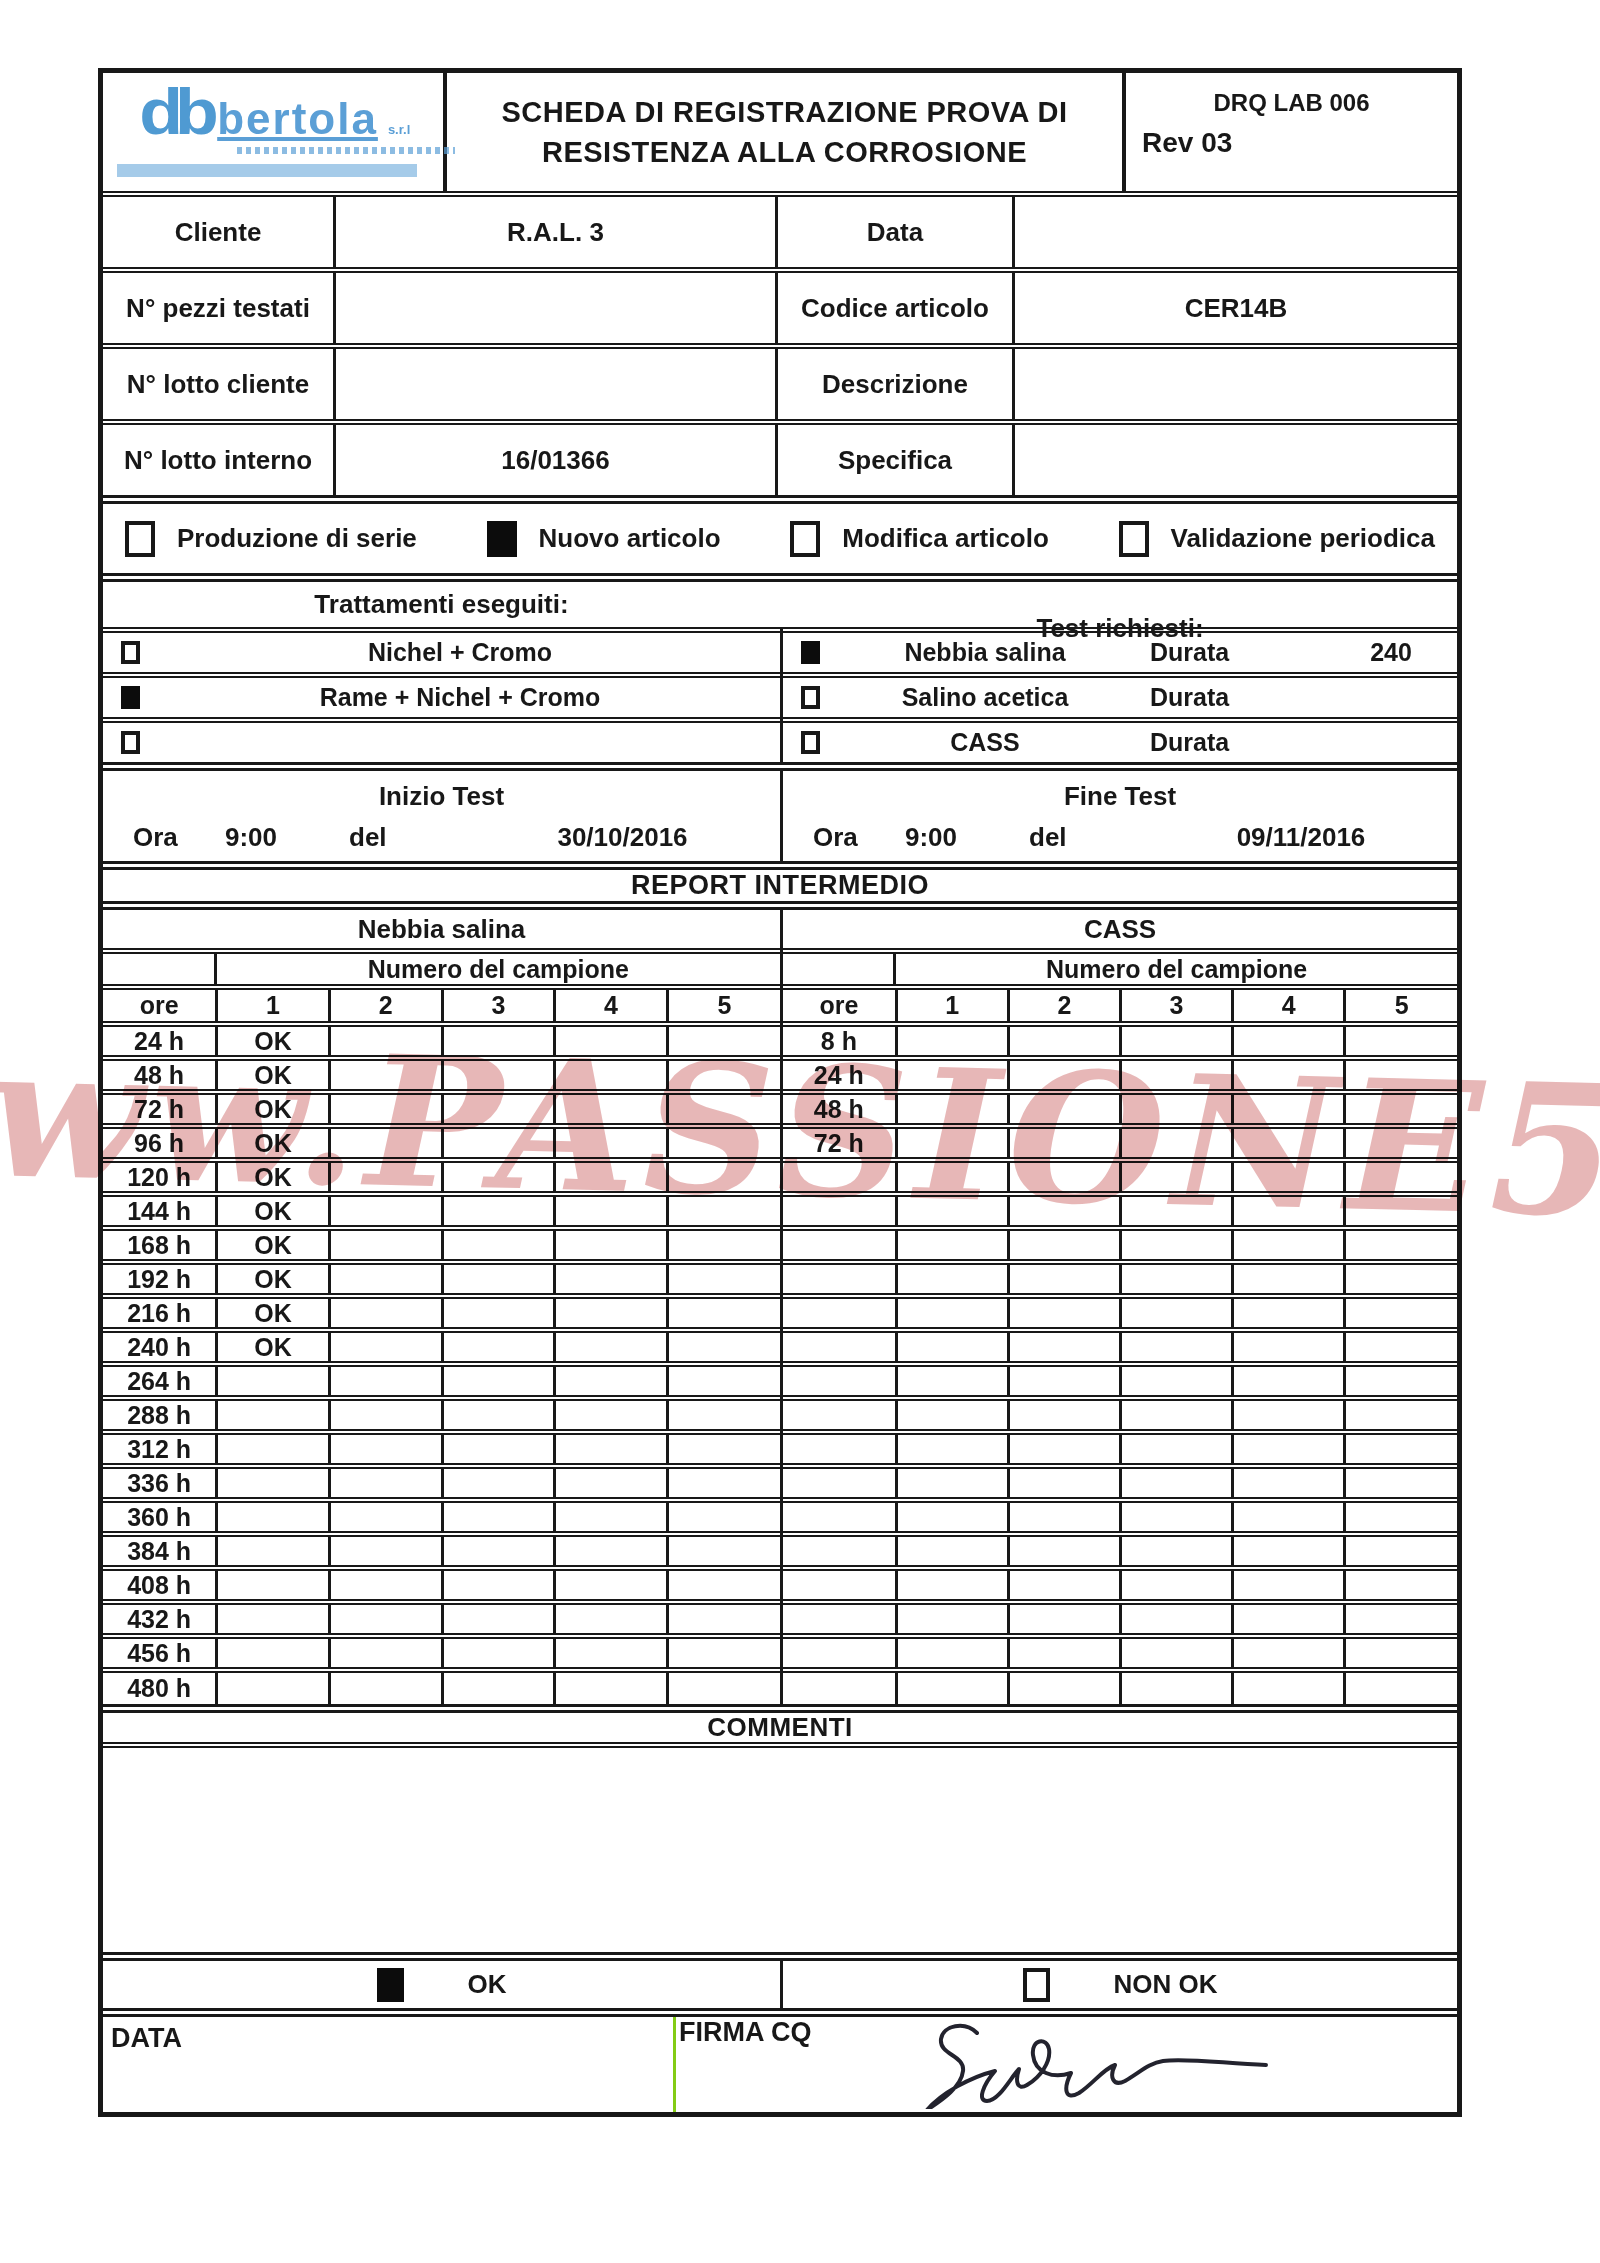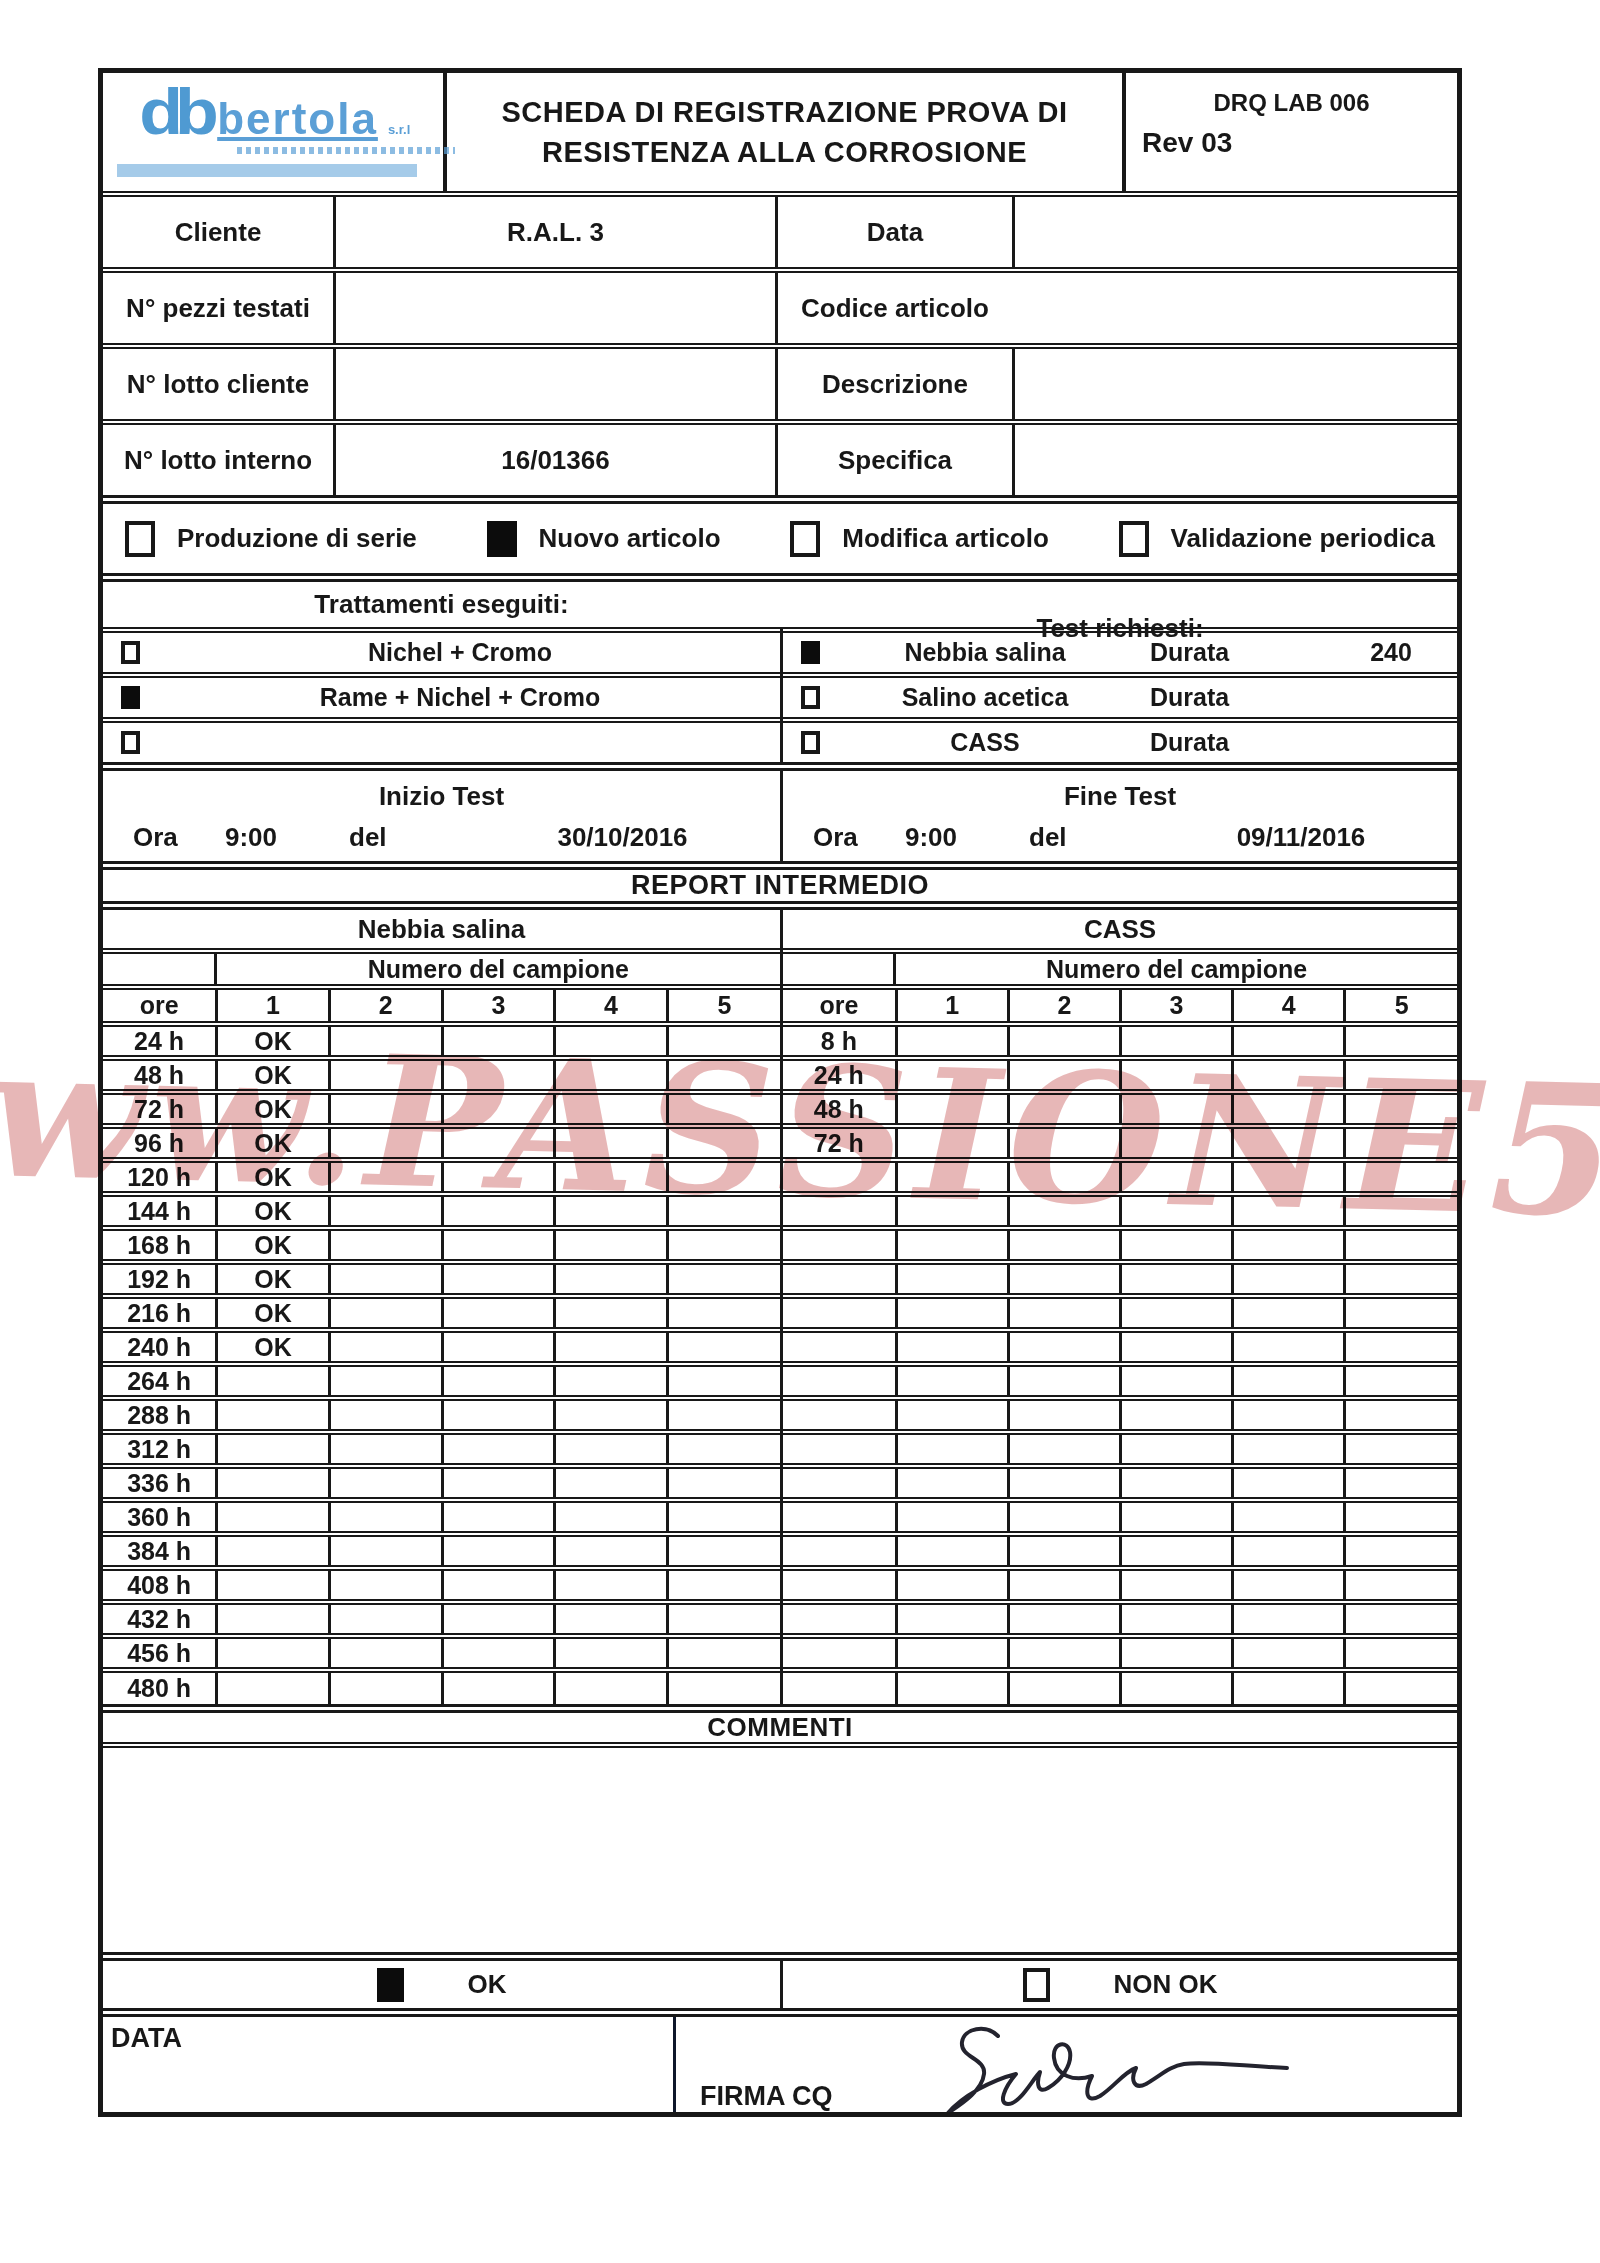--- a/index.html
+++ b/index.html
@@ -89,21 +89,21 @@
   
   .ok-row { display:flex; height:56px; border-top:9px double #181818; }
   .ok-half { width:50%; display:flex; align-items:center; justify-content:center; gap:64px; font-size:26px; }
   .ok-half + .ok-half { border-left:3px solid #181818; }
   .okbox { width:27px; height:34px; border:4px solid #181818; background:#fff; }
   .okbox.filled { background:#0c0c0c; border-color:#0c0c0c; }
 
   
   .sign-row { display:flex; height:104px; border-top:9px double #181818; }
   .data-cell { width:570px; font-size:27px; padding:6px 0 0 8px; }
-  .firma-cell { flex:1; border-left:3px solid #0f172a; display:flex; align-items:flex-end; padding-left:24px; }
+  .firma-cell { flex:1; border-left:3px solid #84cc16; display:flex; align-items:flex-start; padding-left:3px; }
   .firma-label { font-size:27px; }
   .signature { margin-left:70px; }
 
   
   .watermark { position:absolute; top:1002px; left:-175px; z-index:6;
     font-family:"DejaVu Serif", serif; font-style:italic; font-weight:bold;
     font-size:180px; letter-spacing:8px; white-space:nowrap;
     color:rgba(197,84,84,0.42); mix-blend-mode:multiply; pointer-events:none;
     transform:rotate(1.4deg); transform-origin:0 50%; }
 </style>
@@ -139,20 +139,21 @@
           <div class="fcell fc1">Cliente</div>
           <div class="fcell fc2">R.A.L. 3</div>
           <div class="fcell fc3">Data</div>
           <div class="fcell fc4"></div>
         </div>
 
         <div class="frow">
           <div class="fcell fc1">N° pezzi testati</div>
           <div class="fcell fc2"></div>
           <div class="fcell fc3">Codice articolo</div>
+          <div class="fcell fc4">CER14B</div>
         </div>
 
         <div class="frow">
           <div class="fcell fc1">N° lotto cliente</div>
           <div class="fcell fc2"></div>
           <div class="fcell fc3">Descrizione</div>
           <div class="fcell fc4"></div>
         </div>
 
         <div class="frow">

